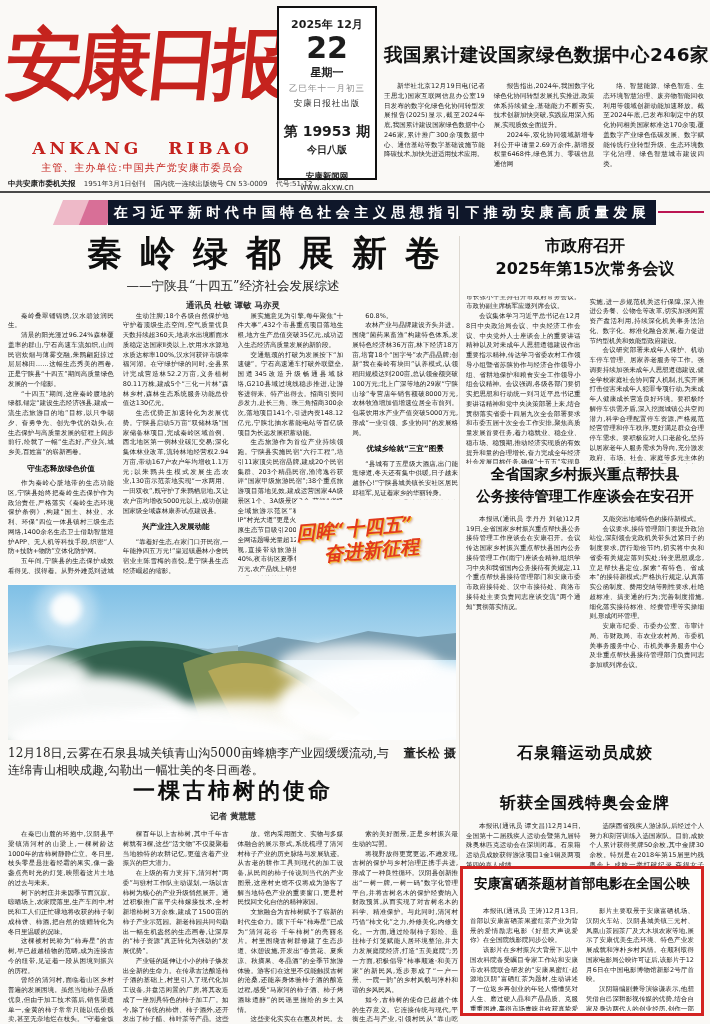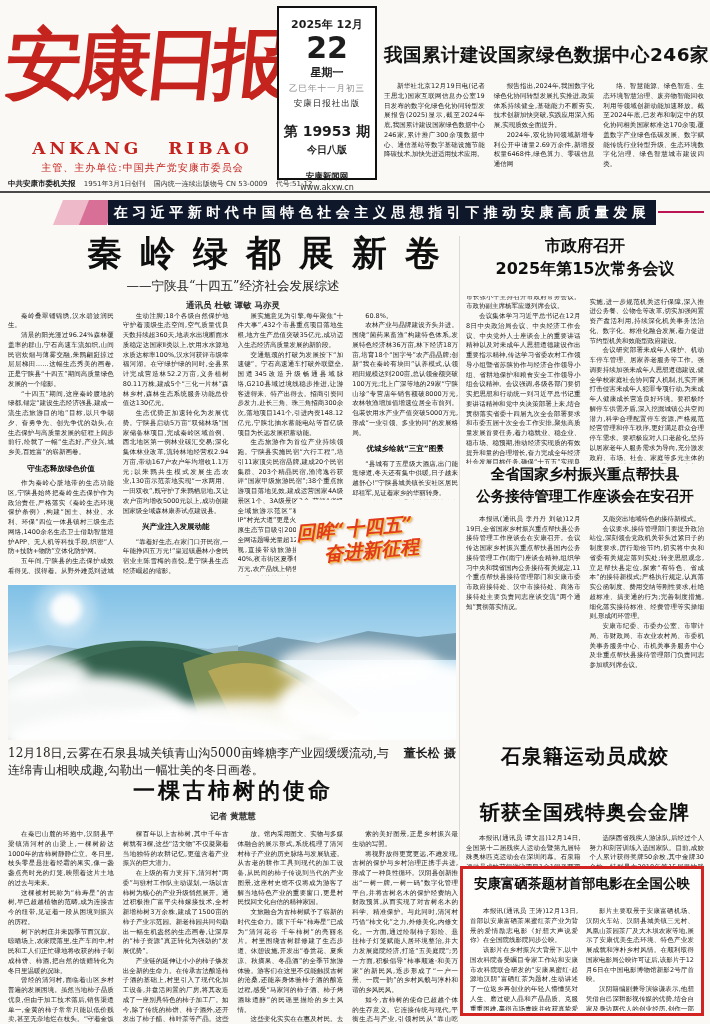--- a/index.html
+++ b/index.html
@@ -72,21 +72,21 @@
   .rightcol{position:absolute;left:466px;top:234px;width:238px;}
   .story-hl{text-align:center;font-weight:bold;color:#0f0f0f;}
   .gov .story-hl{font-size:16px;line-height:1.45;}
   .gov .body{height:168px;overflow:hidden;margin-top:16px;gap:9px;align-items:center;}
   .gov .body .col{flex:1;}
   .recep{}
   .recep .story-hl{font-size:14.5px;line-height:1.5;}
   .recep .body{height:200px;overflow:hidden;margin-top:7px;gap:9px;}
   .recep .body .col{flex:1;}
   .athlete{margin-top:9px;}
-  .athlete .story-hl{font-size:20px;line-height:1.5;letter-spacing:1px;margin-top:26px;}
+  .athlete .story-hl{font-size:16px;line-height:1.5;letter-spacing:1px;margin-top:26px;}
   .athlete .body{height:128px;overflow:hidden;margin-top:7px;gap:9px;}
   .athlete .body .col{flex:1;}
   .vdivider{position:absolute;left:459px;top:236px;width:1px;height:624px;background:#ddd8d0;}
 
   
   .photo{position:absolute;left:8px;top:585px;width:448px;height:155px;overflow:hidden;background:#9cc9e4;}
   .photo svg{display:block;}
   .caption{position:absolute;left:8px;top:745px;width:448px;font-family:"DejaVu Serif","Liberation Serif",serif;
        font-size:12px;color:#222;display:flex;justify-content:space-between;}
   .caption .credit{font-weight:bold;white-space:nowrap;margin-left:8px;}
@@ -280,22 +280,22 @@
     <span>12月18日,云雾在石泉县城关镇青山沟5000亩蜂糖李产业园缓缓流动,与连绵青山相映成趣,勾勒出一幅壮美的冬日画卷。</span>
     <span class="credit">董长松 摄</span>
   </div>
 
   <div class="persimmon">
     <div class="hl">一棵古柿树的使命</div>
     <div class="by">记者 黄慧慧</div>
     <div class="body flexcols">
       <div class="col colbody">
           <p class="para">在秦巴山麓的环抱中,汉阴县平梁镇清河村的山梁上,一棵树龄达1000年的古柿树静静伫立。冬日里,枝头零星悬挂着经霜的果实,像一盏盏点亮时光的灯笼,映照着这片土地的过去与未来。</p>
+          <p class="para">树下的村庄并未因季节而沉寂。晾晒场上,农家院落里,生产车间中,村民和工人们正忙碌地将收获的柿子制成柿饼、柿酒,把自然的馈赠转化为冬日里温暖的况味。</p>
           <p class="para">这棵被村民称为“柿寿星”的古树,早已超越植物的范畴,成为连接古今的纽带,见证着一段从困境到振兴的历程。</p>
-          <p class="para">树下的村庄并未因季节而沉寂。晾晒场上,农家院落里,生产车间中,村民和工人们正忙碌地将收获的柿子制成柿饼、柿酒,把自然的馈赠转化为冬日里温暖的况味。</p>
           <p class="para">曾经的清河村,面临着山区乡村普遍的发展困境。虽然当地柿子品质优良,但由于加工技术落后,销售渠道单一,金黄的柿子常常只能以低价贱卖,甚至无奈地烂在枝头。“守着金饭碗,过着穷日子”是当时村民生活的真实写照。</p>
         </div>
       <div class="col colbody">
           <p class="para">棵百年以上古柿树,其中千年古树就有3棵,这些“活文物”不仅凝聚着当地独特的农耕记忆,更蕴含着产业振兴的巨大潜力。</p>
           <p class="para">在上级的有力支持下,清河村“两委”与驻村工作队主动谋划,一场以古柿树为核心的产业升级悄然展开。通过积极推广富平尖柿嫁接技术,全村新增柿树3万余株,建成了1500亩的柿子产业示范园。新老柿园共同勾勒出一幅生机盎然的生态画卷,让深厚的“柿子资源”真正转化为强劲的“发展优势”。</p>
           <p class="para">产业链的延伸让小小的柿子焕发出全新的生命力。在传承古法酿造柿子酒的基础上,村里引入了现代化加工设备,并盘活闲置的厂房,将其改造成了一座别具特色的柿子加工厂。如今,除了传统的柿饼、柿子酒外,还开发出了柿子醋、柿叶茶等产品。这些深加工产品不仅破解了鲜果保鲜与运输的难题,更显著提升了产品附加值。</p>
         </div>
       <div class="col colbody">
           <p class="para">放。馆内采用图文、实物与多媒体融合的展示形式,系统梳理了清河村柿子产业的历史脉络与发展轨迹。从古老的耕作工具到现代的加工设备,从民间的柿子传说到当代的产业图景,这座村史馆不仅将成为游客了解当地特色产业的重要窗口,更是村民找回文化自信的精神家园。</p>
           <p class="para">文旅融合为古柿树赋予了崭新的时代生命力。眼下千年“柿寿星”已成为“清河花谷 千年柿树”的亮丽名片。村里围绕古树群修建了生态步道、休憩设施,开发出“春赏花、夏乘凉、秋摘果、冬品酒”的全季节旅游体验。游客们在这里不仅能触摸古树的沧桑,还能亲身体验柿子酒的酿造过程,感受“马家河的柿子酒、柿子烤酒味道醇”的民谣里描绘的乡土风情。</p>

